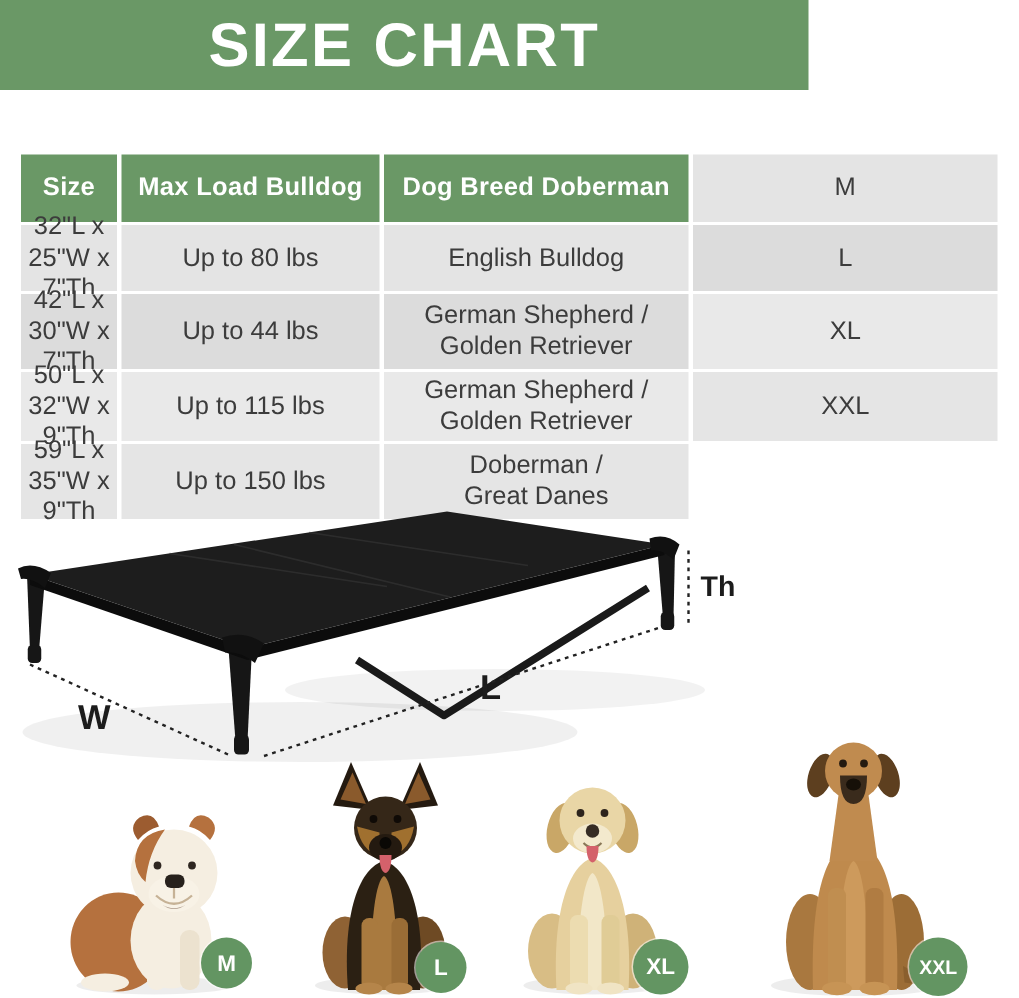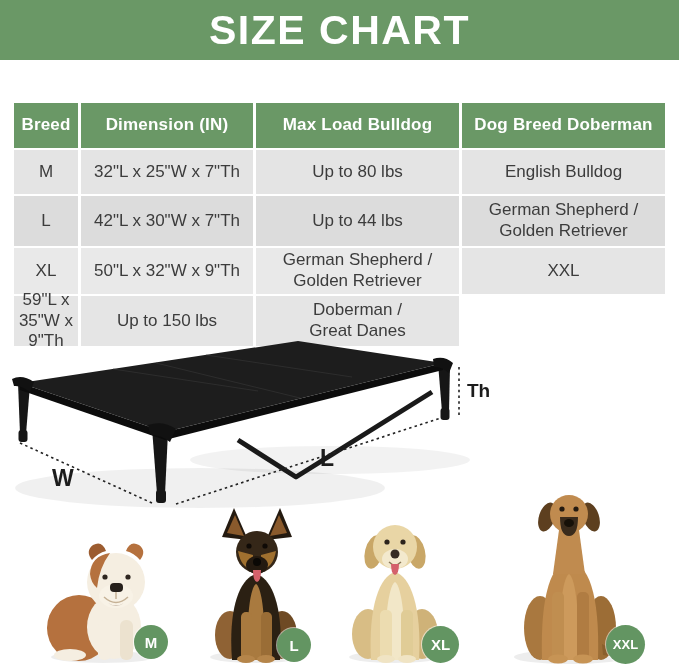--- a/index.html
+++ b/index.html
@@ -1,20 +1,20 @@
 <!DOCTYPE html>
 <html style="--c-green: #6a9866; --c-badge_green: #639562; --c-row_m: #e4e4e4; --c-row_l: #dcdcdc; --c-row_xl: #e9e9e9; --c-row_xxl: #e5e5e5;"><head>
 <meta charset="utf-8">
 <style>
   html,body{margin:0;padding:0;}
   body{font-family:"Liberation Sans", sans-serif; background:#fff;}
   .page{position:relative; width:679px; height:665px; background:#ffffff; overflow:hidden;}
 
   
-  .banner{position:absolute; left:0; top:0; width:679px; height:60px;
+  .banner{position:absolute; left:0; top:0; width:539px; height:60px;
           background:var(--c-green,#6a9866); display:flex; align-items:center; justify-content:center;}
   .banner h1{margin:0; color:#fff; font-size:41px; font-weight:800; letter-spacing:1.5px;}
 
   
   .size-table{position:absolute; left:14px; top:103px; width:651px;
               display:grid; grid-template-columns:64px 172px 203px 203px;
               grid-template-rows:45px 44px 50px 46px 50px;
               column-gap:3px; row-gap:2px; background:#fff;}
   .cell{display:flex; align-items:center; justify-content:center; text-align:center;
         color:#3c3c3c; font-size:17px; line-height:1.22; white-space:pre-line;}
@@ -41,38 +41,38 @@
 </head>
 <body>
 
 <div class="page">
 
   <header class="banner">
     <h1>SIZE CHART</h1>
   </header>
 
   <div class="size-table">
-    <div class="cell th">Breed</div>
-    <div class="cell th">Dimension (IN)</div>
+    <div class="cell th">Size</div>
     <div class="cell th">Max Load Bulldog</div>
     <div class="cell th">Dog Breed Doberman</div>
 
     <div class="cell row-m">M</div>
     <div class="cell row-m">32"L x 25"W x 7"Th</div>
     <div class="cell row-m">Up to 80 lbs</div>
     <div class="cell row-m">English Bulldog</div>
 
     <div class="cell row-l">L</div>
     <div class="cell row-l">42"L x 30"W x 7"Th</div>
     <div class="cell row-l">Up to 44 lbs</div>
     <div class="cell row-l">German Shepherd /
 Golden Retriever</div>
 
     <div class="cell row-xl">XL</div>
     <div class="cell row-xl">50"L x 32"W x 9"Th</div>
+    <div class="cell row-xl">Up to 115 lbs</div>
     <div class="cell row-xl">German Shepherd /
 Golden Retriever</div>
 
     <div class="cell row-xxl">XXL</div>
     <div class="cell row-xxl">59"L x 35"W x 9"Th</div>
     <div class="cell row-xxl">Up to 150 lbs</div>
     <div class="cell row-xxl">Doberman /
 Great Danes</div>
   </div>
 

